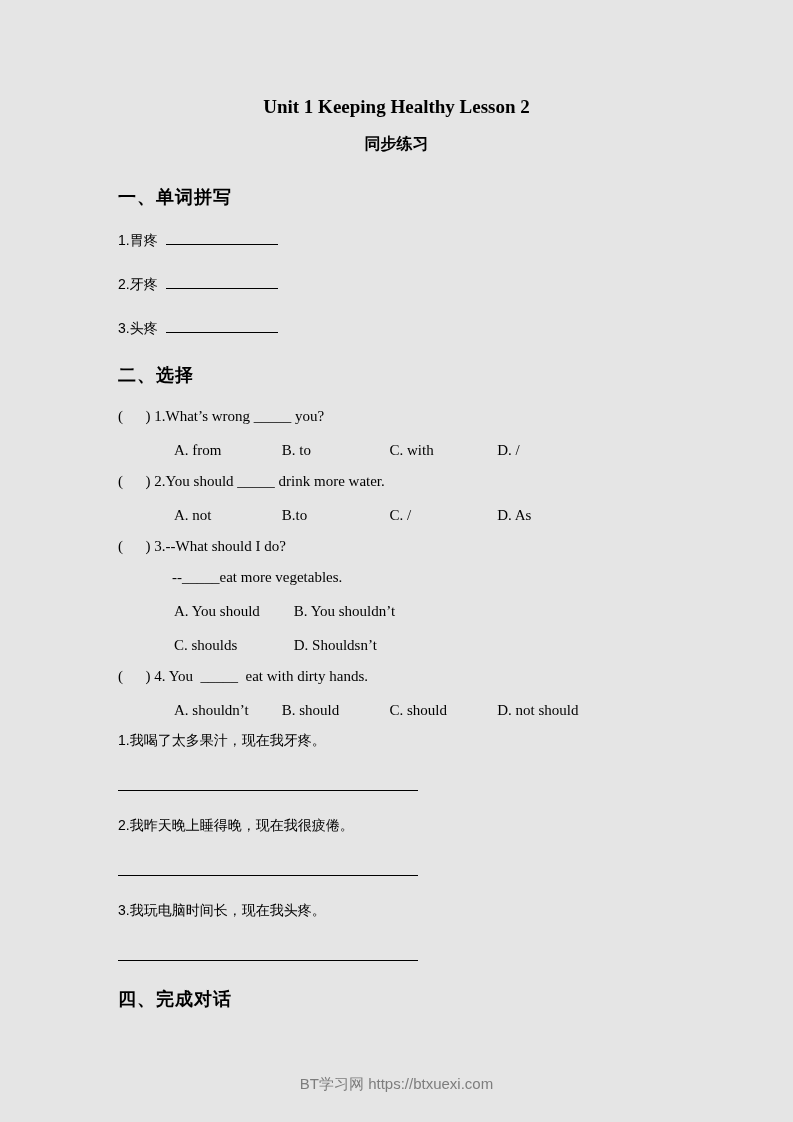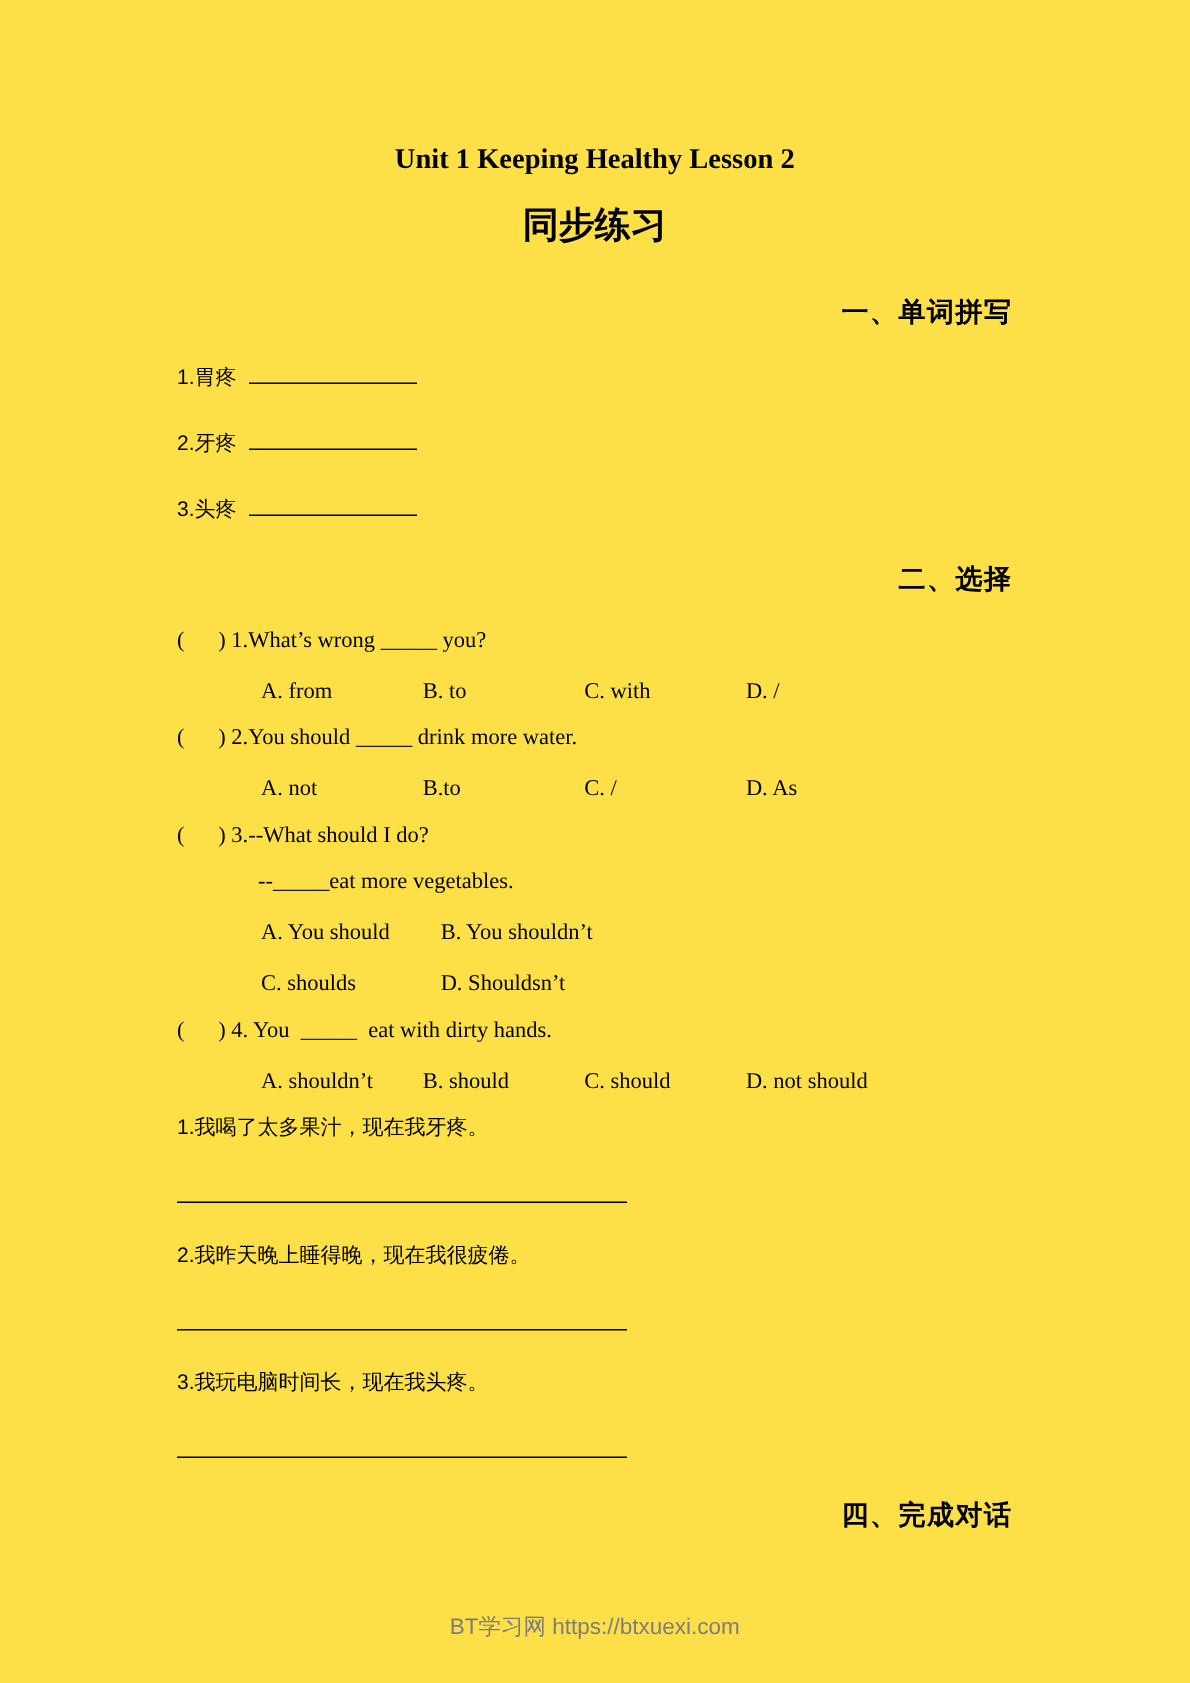--- a/index.html
+++ b/index.html
@@ -2,47 +2,46 @@
 <html><head>
 <meta charset="utf-8">
 <style>
   html, body { margin: 0; padding: 0; background: #ffffff; }
   .page {
     width: 793px;
     height: 1122px;
     box-sizing: border-box;
     position: relative;
     margin: 0 auto;
-    background: #fde047;
+    background: #e5e5e5;
     color: #000000;
     font-family: "Liberation Serif", serif;
     padding: 96px 118px 0 118px;
     overflow: hidden;
   }
   h1.doc-title {
     font-size: 19px;
     font-weight: bold;
     text-align: center;
     margin: 0 0 16px 0;
     font-family: "Liberation Serif", serif;
   }
   h2.doc-subtitle {
-    font-size: 24px;
+    font-size: 16px;
     font-weight: bold;
     text-align: center;
     margin: 0 0 30px 0;
     font-family: "Liberation Sans", sans-serif;
   }
   h3.sec-heading {
     font-size: 18px;
     font-weight: bold;
     margin: 0 0 22px 0;
     font-family: "Liberation Sans", sans-serif;
     letter-spacing: 1px;
-    text-align: right;
   }
   
   .spell-item {
     font-size: 14px;
     margin: 0 0 25px 0;
     font-family: "Liberation Sans", sans-serif;
   }
   .spell-item .blank {
     display: inline-block;
     width: 112px;

